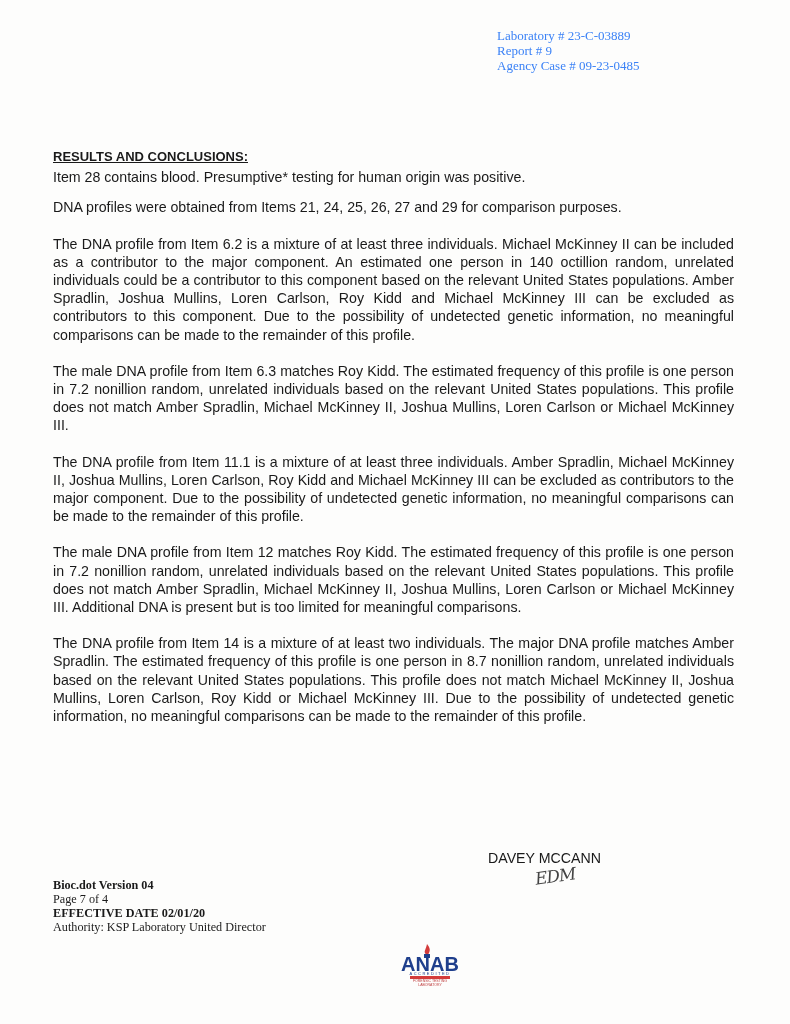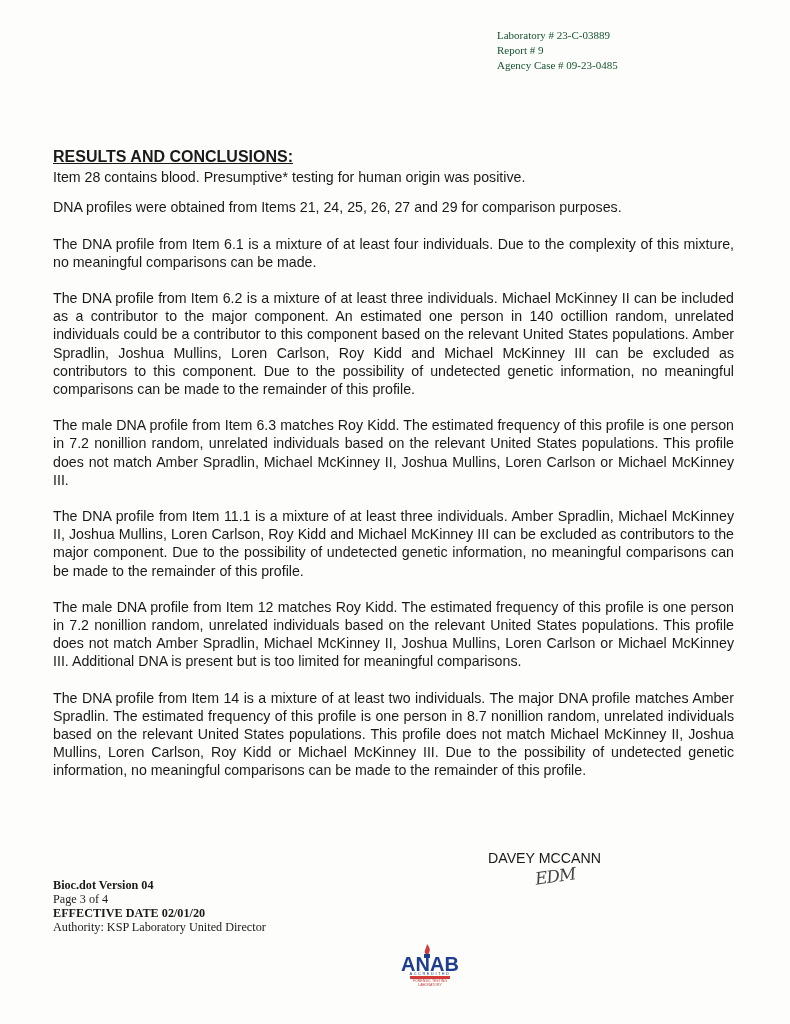--- a/index.html
+++ b/index.html
@@ -12,39 +12,39 @@
       height: 1024px;
       position: relative;
       overflow: hidden;
       color: #1a1a1a;
     }
     .header-block {
       position: absolute;
       left: 497px;
       top: 28px;
       font-family: "Liberation Serif", serif;
-      font-size: 11px;
+      font-size: 13px;
       line-height: 15px;
-      color: #14532d;
+      color: #3b82f6;
     }
     .content {
       position: absolute;
       left: 53px;
       top: 148px;
       width: 681px;
       font-family: "Liberation Sans", sans-serif;
       font-size: 14.2px;
       line-height: 18.2px;
       text-align: justify;
       color: #1a1a1a;
     }
     .section-heading {
       font-weight: bold;
       text-decoration: underline;
-      font-size: 16px;
+      font-size: 13px;
       margin: 0 0 2px 0;
       text-align: left;
     }
     .para {
       margin: 0 0 18px 0;
     }
     .para.first {
       margin-bottom: 12px;
     }
     .signature-block {
@@ -144,36 +144,35 @@
 <div class="header-block">
   <div>Laboratory # 23-C-03889</div>
   <div>Report # 9</div>
   <div>Agency Case # 09-23-0485</div>
 </div>
 
 <div class="content">
   <div class="section-heading">RESULTS AND CONCLUSIONS:</div>
   <p class="para first">Item 28 contains blood. Presumptive* testing for human origin was positive.</p>
   <p class="para">DNA profiles were obtained from Items 21, 24, 25, 26, 27 and 29 for comparison purposes.</p>
-  <p class="para">The DNA profile from Item 6.1 is a mixture of at least four individuals. Due to the complexity of this mixture, no meaningful comparisons can be made.</p>
   <p class="para">The DNA profile from Item 6.2 is a mixture of at least three individuals. Michael McKinney II can be included as a contributor to the major component. An estimated one person in 140 octillion random, unrelated individuals could be a contributor to this component based on the relevant United States populations. Amber Spradlin, Joshua Mullins, Loren Carlson, Roy Kidd and Michael McKinney III can be excluded as contributors to this component. Due to the possibility of undetected genetic information, no meaningful comparisons can be made to the remainder of this profile.</p>
   <p class="para">The male DNA profile from Item 6.3 matches Roy Kidd. The estimated frequency of this profile is one person in 7.2 nonillion random, unrelated individuals based on the relevant United States populations. This profile does not match Amber Spradlin, Michael McKinney II, Joshua Mullins, Loren Carlson or Michael McKinney III.</p>
   <p class="para">The DNA profile from Item 11.1 is a mixture of at least three individuals. Amber Spradlin, Michael McKinney II, Joshua Mullins, Loren Carlson, Roy Kidd and Michael McKinney III can be excluded as contributors to the major component. Due to the possibility of undetected genetic information, no meaningful comparisons can be made to the remainder of this profile.</p>
   <p class="para">The male DNA profile from Item 12 matches Roy Kidd. The estimated frequency of this profile is one person in 7.2 nonillion random, unrelated individuals based on the relevant United States populations. This profile does not match Amber Spradlin, Michael McKinney II, Joshua Mullins, Loren Carlson or Michael McKinney III. Additional DNA is present but is too limited for meaningful comparisons.</p>
   <p class="para">The DNA profile from Item 14 is a mixture of at least two individuals. The major DNA profile matches Amber Spradlin. The estimated frequency of this profile is one person in 8.7 nonillion random, unrelated individuals based on the relevant United States populations. This profile does not match Michael McKinney II, Joshua Mullins, Loren Carlson, Roy Kidd or Michael McKinney III. Due to the possibility of undetected genetic information, no meaningful comparisons can be made to the remainder of this profile.</p>
 </div>
 
 <div class="signature-block">
   <span class="signature-name">DAVEY MCCANN</span>
   <span class="initials">EDM</span>
 </div>
 
 <div class="footer-block">
   <div class="bold">Bioc.dot Version 04</div>
-  <div>Page 3 of 4</div>
+  <div>Page 7 of 4</div>
   <div class="bold">EFFECTIVE DATE 02/01/20</div>
   <div>Authority: KSP Laboratory United Director</div>
 </div>
 
 <div class="logo">
   <svg class="flame" viewBox="0 0 14 14">
     <path d="M7 0 C9 3 11 5 9 9 C8 11 6 11 5 9 C4 7 6 5 7 0 Z" fill="#d33b3b"></path>
     <rect x="4" y="10" width="6" height="4" fill="#1f3f8c"></rect>
   </svg>
   <div class="anab">ANAB</div>

